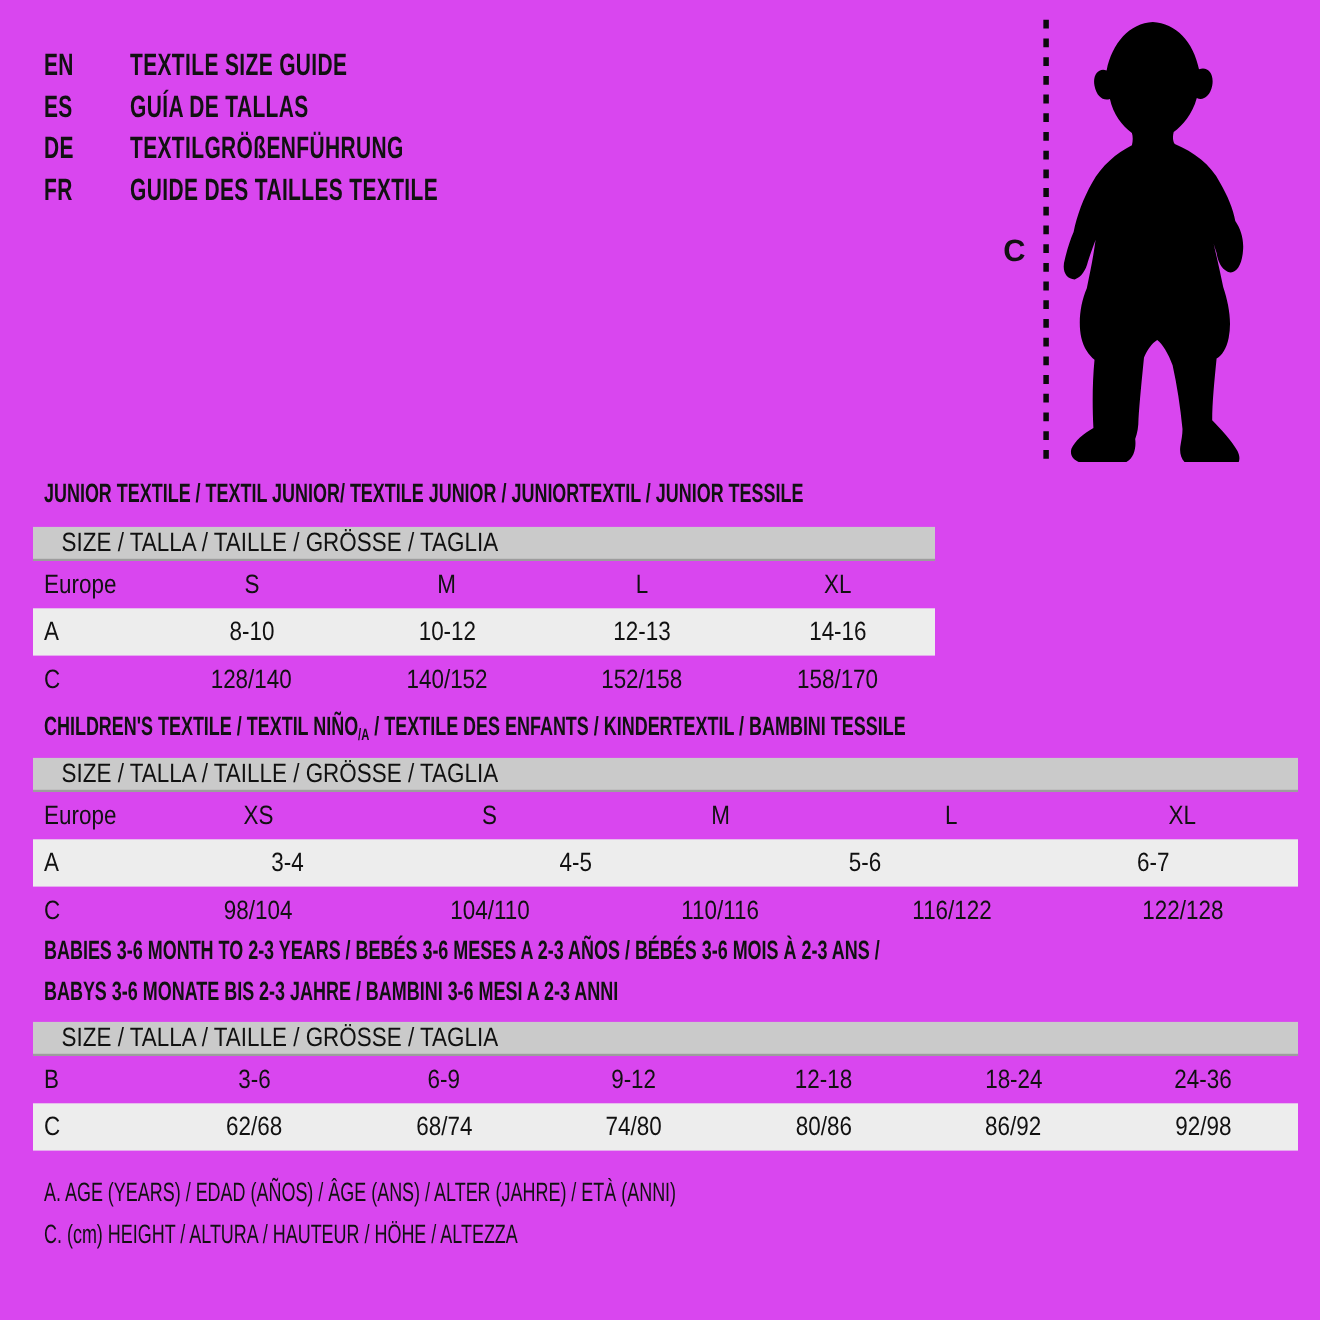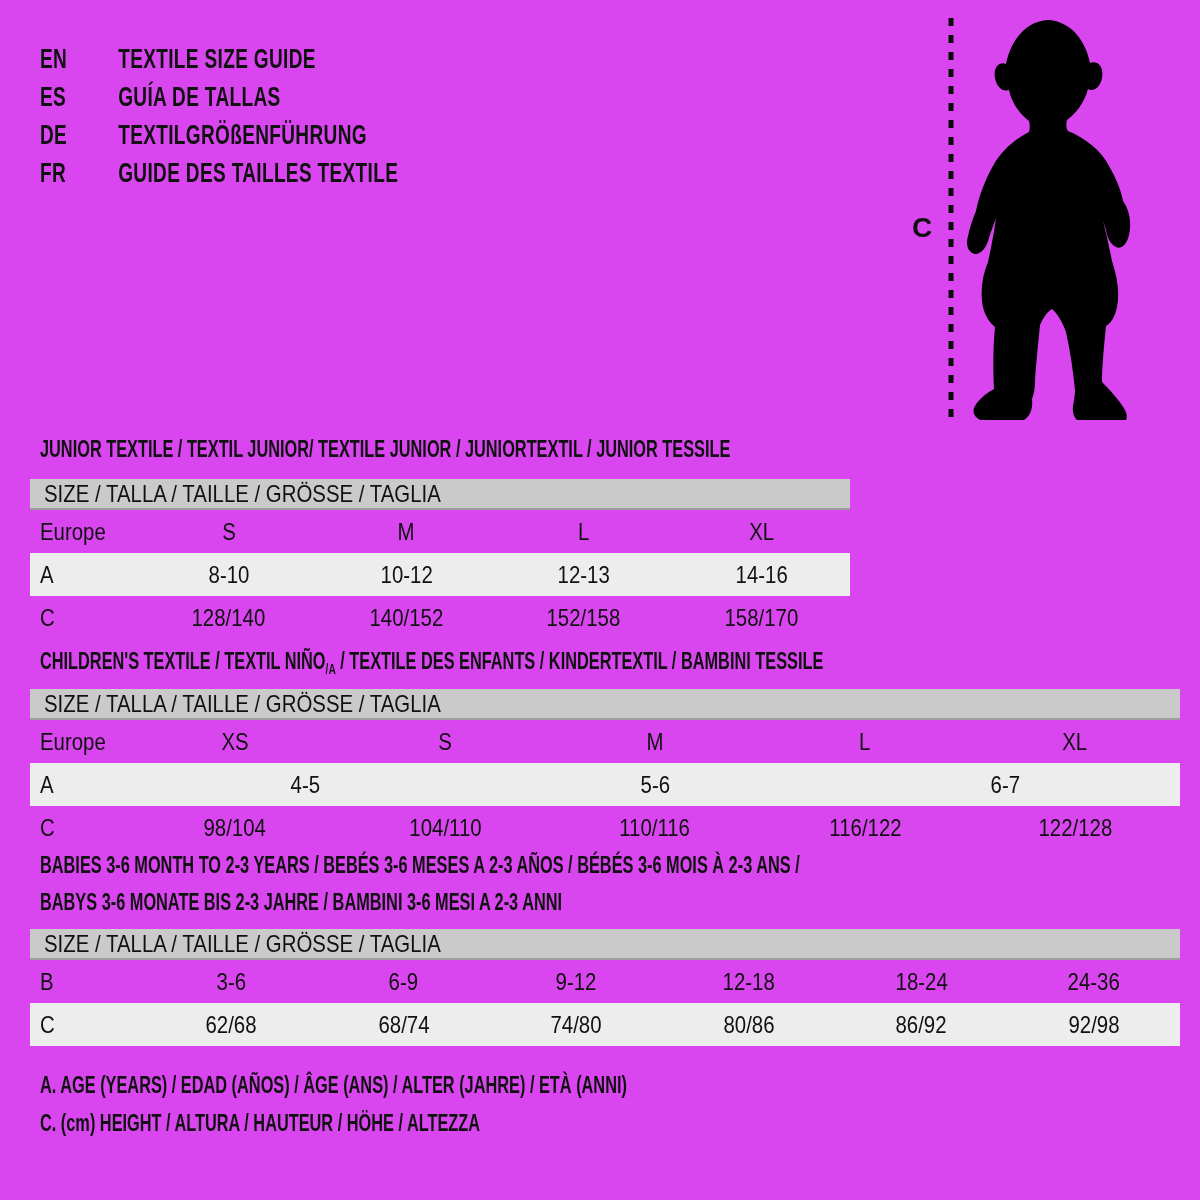--- a/index.html
+++ b/index.html
@@ -70,21 +70,21 @@
   }
 
   
   .size-table { position: absolute; left: 30px; }
   .size-header-bar {
     height: 31px;
     background: #cacaca;
     border-bottom: 2px solid #9d9d9d;
     display: flex;
     align-items: center;
-    padding-left: 14px;
+    padding-left: 26px;
     font-size: 24px;
   }
   .trow {
     height: 43px;
     display: flex;
     align-items: center;
     font-size: 24px;
   }
   .trow.shade { background: #ededed; }
   .row-label { padding-left: 10px; flex: 0 0 auto; }
@@ -101,21 +101,21 @@
   .children-title { top: 642px; }
   .babies-title { top: 846px; }
 
   
   .legend { position: absolute; left: 40px; top: 1066px; }
   .legend-line {
     height: 38px;
     display: flex;
     align-items: center;
     font-size: 24px;
-    font-weight: bold;
+    font-weight: normal;
   }
 </style>
 </head>
 <body>
 
 <div class="page">
 
   <div class="lang-list">
     <div class="lang-row">
       <span class="inner cond">
@@ -236,20 +236,21 @@
     <div class="trow">
       <span class="row-label"><span class="cellcond-left">Europe</span></span>
       <span class="cell"><span class="cellcond">XS</span></span>
       <span class="cell"><span class="cellcond">S</span></span>
       <span class="cell"><span class="cellcond">M</span></span>
       <span class="cell"><span class="cellcond">L</span></span>
       <span class="cell"><span class="cellcond">XL</span></span>
     </div>
     <div class="trow shade">
       <span class="row-label"><span class="cellcond-left">A</span></span>
+      <span class="cell"><span class="cellcond">3-4</span></span>
       <span class="cell"><span class="cellcond">4-5</span></span>
       <span class="cell"><span class="cellcond">5-6</span></span>
       <span class="cell"><span class="cellcond">6-7</span></span>
     </div>
     <div class="trow">
       <span class="row-label"><span class="cellcond-left">C</span></span>
       <span class="cell"><span class="cellcond">98/104</span></span>
       <span class="cell"><span class="cellcond">104/110</span></span>
       <span class="cell"><span class="cellcond">110/116</span></span>
       <span class="cell"><span class="cellcond">116/122</span></span>

